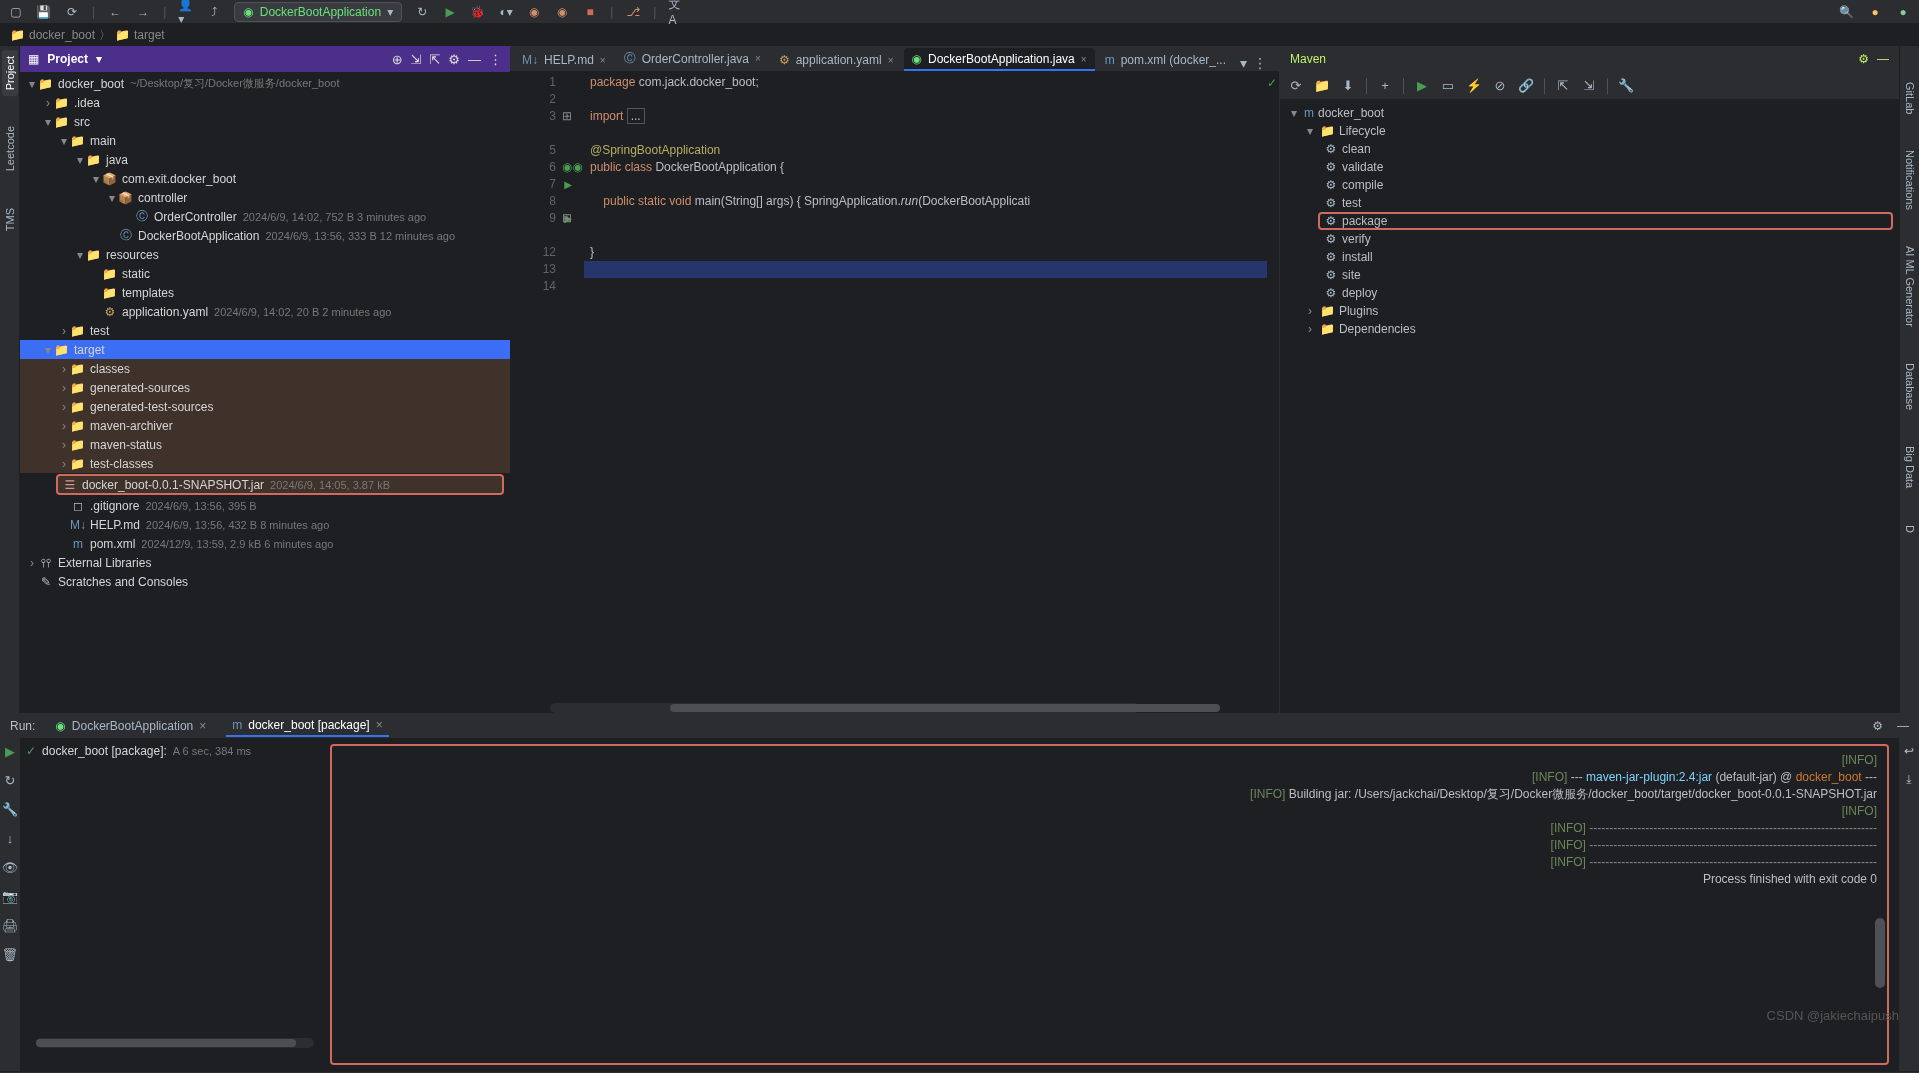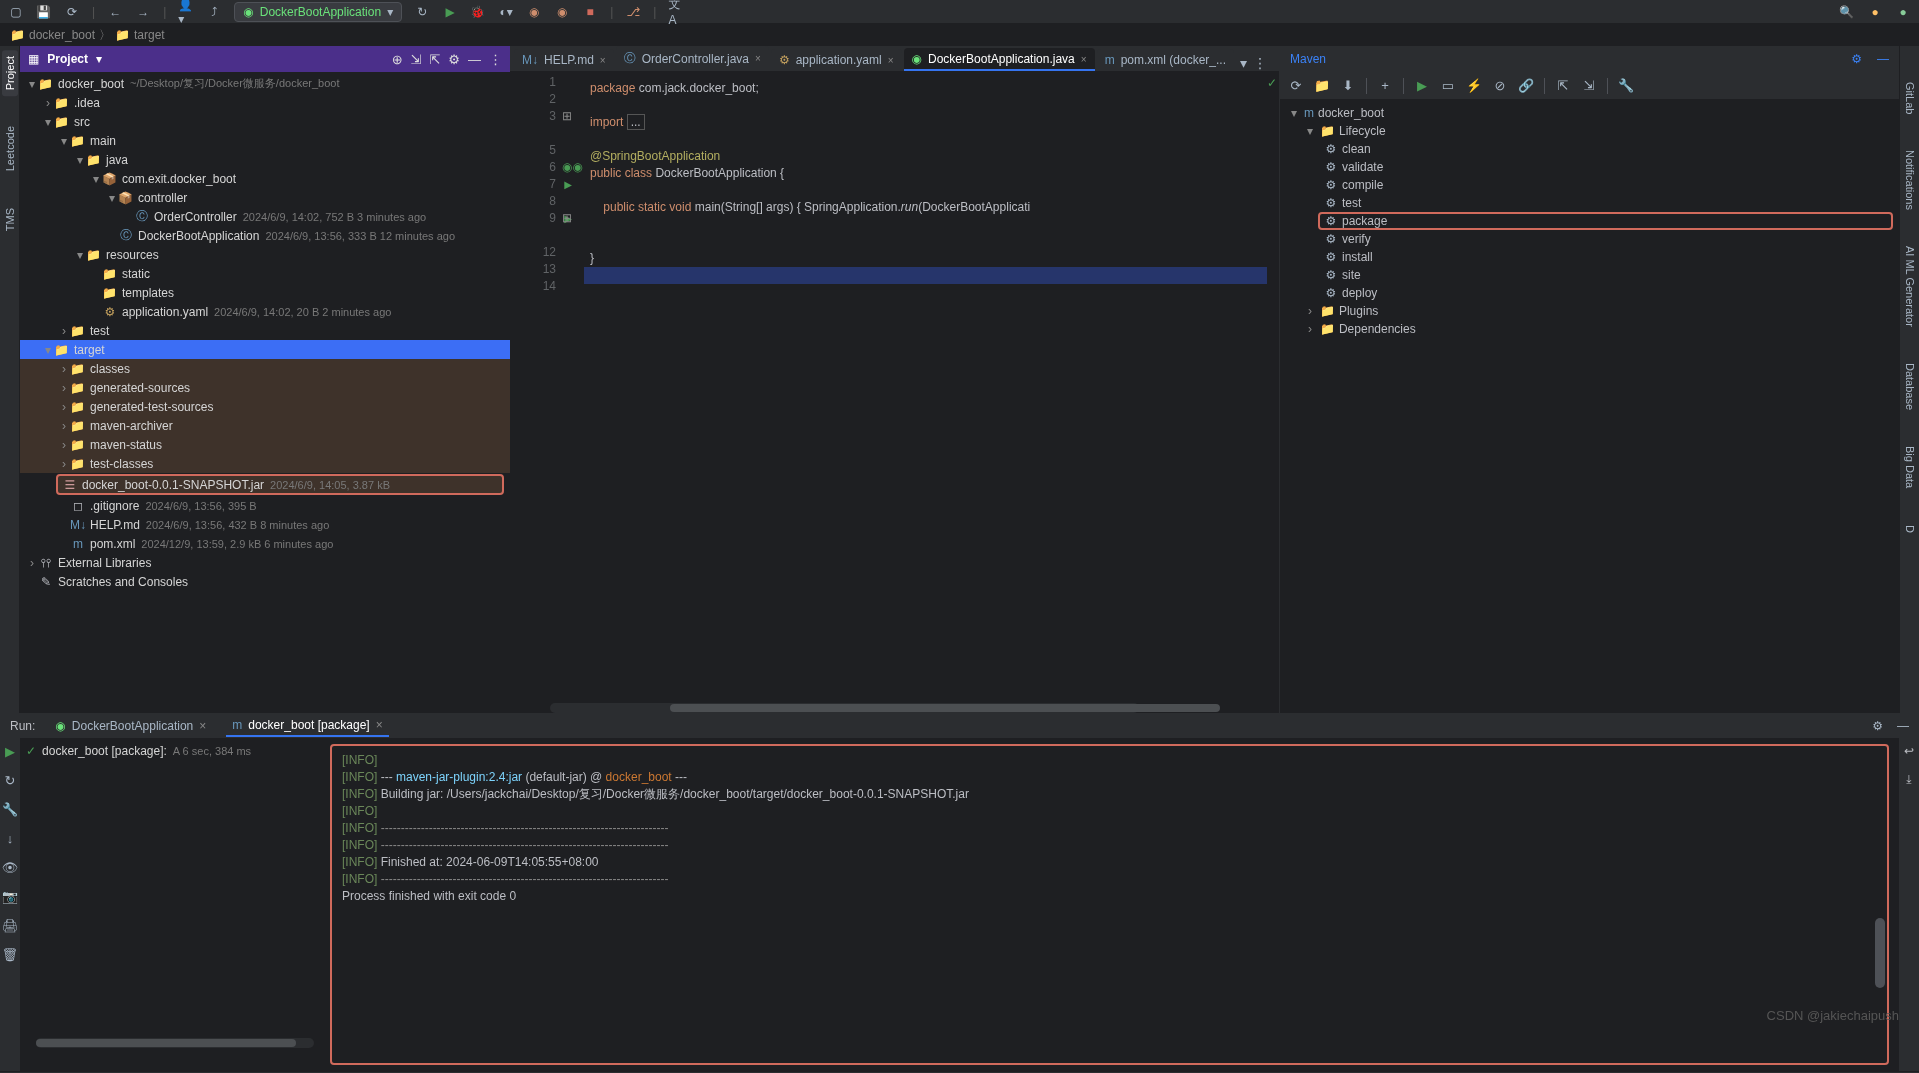--- a/index.html
+++ b/index.html
@@ -39,32 +39,32 @@
 .tab { padding:4px 8px; background:#2b2d30; color:#a9b7c6; display:flex; align-items:center; gap:6px; cursor:pointer; border-top-left-radius:4px; border-top-right-radius:4px; font-size:11.5px;}
 .tab.active { background:#1e1f22; color:#fff; border-bottom:2px solid #3574f0; padding-bottom:3px;}
 .tab .x { color:#888; font-size:10px;}
 .tabs .more { color:#a9b7c6; margin-left:4px; font-size:14px;}
 .code-area { flex:1; display:flex; font-family:'JetBrains Mono',Consolas,monospace; font-size:12.5px; position:relative;}
 .gutter { width:52px; background:#1e1f22; color:#606366; text-align:right; padding:2px 6px 0 0; line-height:17px;}
 .gutter .ln { height:17px; position:relative;}
 .gutter .run-arrow { position:absolute; right:-16px; color:#499c54; font-size:10px;}
 .gutter-icons { width:22px; background:#1e1f22; padding-top:2px; line-height:17px;}
 .gutter-icons div { height:17px; position:relative;}
-.code { flex:1; background:#1e1f22; padding:8px 0 0 6px; line-height:17px; color:#bcbec4; white-space:pre; overflow:hidden;}
+.code { flex:1; background:#1e1f22; padding:2px 0 0 6px; line-height:17px; color:#bcbec4; white-space:pre; overflow:hidden;}
 .kw { color:#cf8e6d;}
 .ann { color:#b3ae60;}
 .cls { color:#bcbec4;}
 .mth { color:#bcbec4; font-style:italic;}
 .code .cursor-line { background:#26356b; display:block; margin-left:-6px; padding-left:6px; height:17px;}
 .code-scrollbar { position:absolute; bottom:0; left:40px; right:140px; height:10px; background:#2b2d30; border-radius:5px;}
 .code-scrollbar .thumb { position:absolute; left:120px; width:550px; height:8px; top:1px; background:#4c4f52; border-radius:4px;}
 .err-stripe { width:12px; background:#1e1f22; position:relative;}
 .err-stripe .check { position:absolute; top:4px; right:2px; color:#499c54;}
 .maven { width:620px; background:#1e1f22; display:flex; flex-direction:column; border-left:1px solid #2b2d30;}
-.maven-hdr { height:26px; background:#2b2d30; display:flex; align-items:center; padding:12px 10px; color:#3b82f6; gap:15px;}
+.maven-hdr { height:26px; background:#2b2d30; display:flex; align-items:center; padding:12px 10px; color:#bef264; gap:8px;}
 .maven-hdr .spacer{flex:1;}
 .maven-toolbar { height:28px; background:#2b2d30; display:flex; align-items:center; padding:0 8px; gap:10px; border-bottom:1px solid #1e1f22;}
 .maven-toolbar .ticon { color:#a9b7c6; cursor:pointer; font-size:13px; width:16px; text-align:center;}
 .maven-toolbar .sep { width:1px; height:16px; background:#4e5157;}
 .maven-toolbar .play { color:#499c54;}
 .mtree { flex:1; padding:4px 0;}
 .mrow { display:flex; align-items:center; height:18px; padding-left:8px; cursor:pointer; gap:4px;}
 .mrow .tw{color:#888;width:12px;text-align:center;}
 .mrow .gear{color:#a9b7c6;width:14px;text-align:center;}
 .mrow.pkg { border:2px solid #d06a5c; border-radius:4px; margin:0 6px 0 38px; padding-left:4px;}
@@ -74,21 +74,21 @@
 .run-hdr .rtab.active { border-bottom:2px solid #3574f0; color:#fff;}
 .run-hdr .spacer{flex:1;}
 .run-body { flex:1; display:flex; }
 .run-left { width:20px; background:#2b2d30; display:flex; flex-direction:column; align-items:center; padding-top:6px; gap:14px;}
 .run-left .ricon{color:#a9b7c6;cursor:pointer;font-size:13px;}
 .run-left .ricon.play{color:#499c54;}
 .run-tree { width:310px; background:#1e1f22; padding:6px; }
 .run-tree .node { color:#d5d5d5; display:flex; align-items:center; gap:6px;}
 .run-tree .time { color:#787878; font-size:11px;}
 .console-wrap { flex:1; display:flex; padding:6px 10px 6px 0; position:relative;}
-.console { flex:1; border:2px solid #d06a5c; border-radius:4px; padding:6px 10px; font-family:'JetBrains Mono',Consolas,monospace; font-size:12px; line-height:17px; background:#1e1f22; overflow:hidden;}
+.console { flex:1; border:2px solid #d06a5c; border-radius:4px; padding:6px 10px; font-family:'JetBrains Mono',Consolas,monospace; font-size:12px; line-height:17px; background:#1e1f22; overflow:hidden;text-align:right;}
 .console .info { color:#6a8759;}
 .console .plug { color:#7dd3fc;}
 .console .mod { color:#cc7832;}
 .console .succ { color:#6a8759; font-weight:bold;}
 .console .dash { color:#888;}
 .console-scroll { position:absolute; right:14px; top:180px; width:10px; height:70px; background:#4e5157; border-radius:5px;}
 .run-right { width:20px; background:#2b2d30; display:flex; flex-direction:column; align-items:center; padding-top:6px; gap:14px;}
 .bottom-tree-scroll{height:10px;background:#2b2d30;margin:0 10px;border-radius:5px;position:relative;}
 .bottom-tree-scroll .th{position:absolute;left:0;width:260px;height:8px;top:1px;background:#4c4f52;border-radius:4px;}
 .statusbar { height:22px; background:#2b2d30; display:flex; align-items:center; padding:0 10px; gap:18px; color:#a9b7c6; font-size:11.5px; border-top:1px solid #1e1f22;}
@@ -545,21 +545,20 @@
         </div>
     </div>
     <div class="console-wrap">
       <div class="console" id="console">
           <div><span class="info">[INFO]</span></div>
           <div><span class="info">[INFO]</span> --- <span class="plug">maven-jar-plugin:2.4:jar</span> (default-jar) @ <span class="mod">docker_boot</span> ---</div>
           <div><span class="info">[INFO]</span> Building jar: /Users/jackchai/Desktop/复习/Docker微服务/docker_boot/target/docker_boot-0.0.1-SNAPSHOT.jar</div>
           <div><span class="info">[INFO]</span></div>
           <div><span class="info">[INFO]</span><span class="dash"> ------------------------------------------------------------------------</span></div>
           <div><span class="info">[INFO]</span><span class="dash"> ------------------------------------------------------------------------</span></div>
-          <div><span class="info">[INFO]</span> Finished at: 2024-06-09T14:05:55+08:00</div>
           <div><span class="info">[INFO]</span><span class="dash"> ------------------------------------------------------------------------</span></div>
           <div></div>
           <div>Process finished with exit code 0</div>
         </div>
       <div class="console-scroll"></div>
     </div>
     <div class="run-right">
       <span class="ricon">↩</span>
       <span class="ricon">⤓</span>
     </div>

